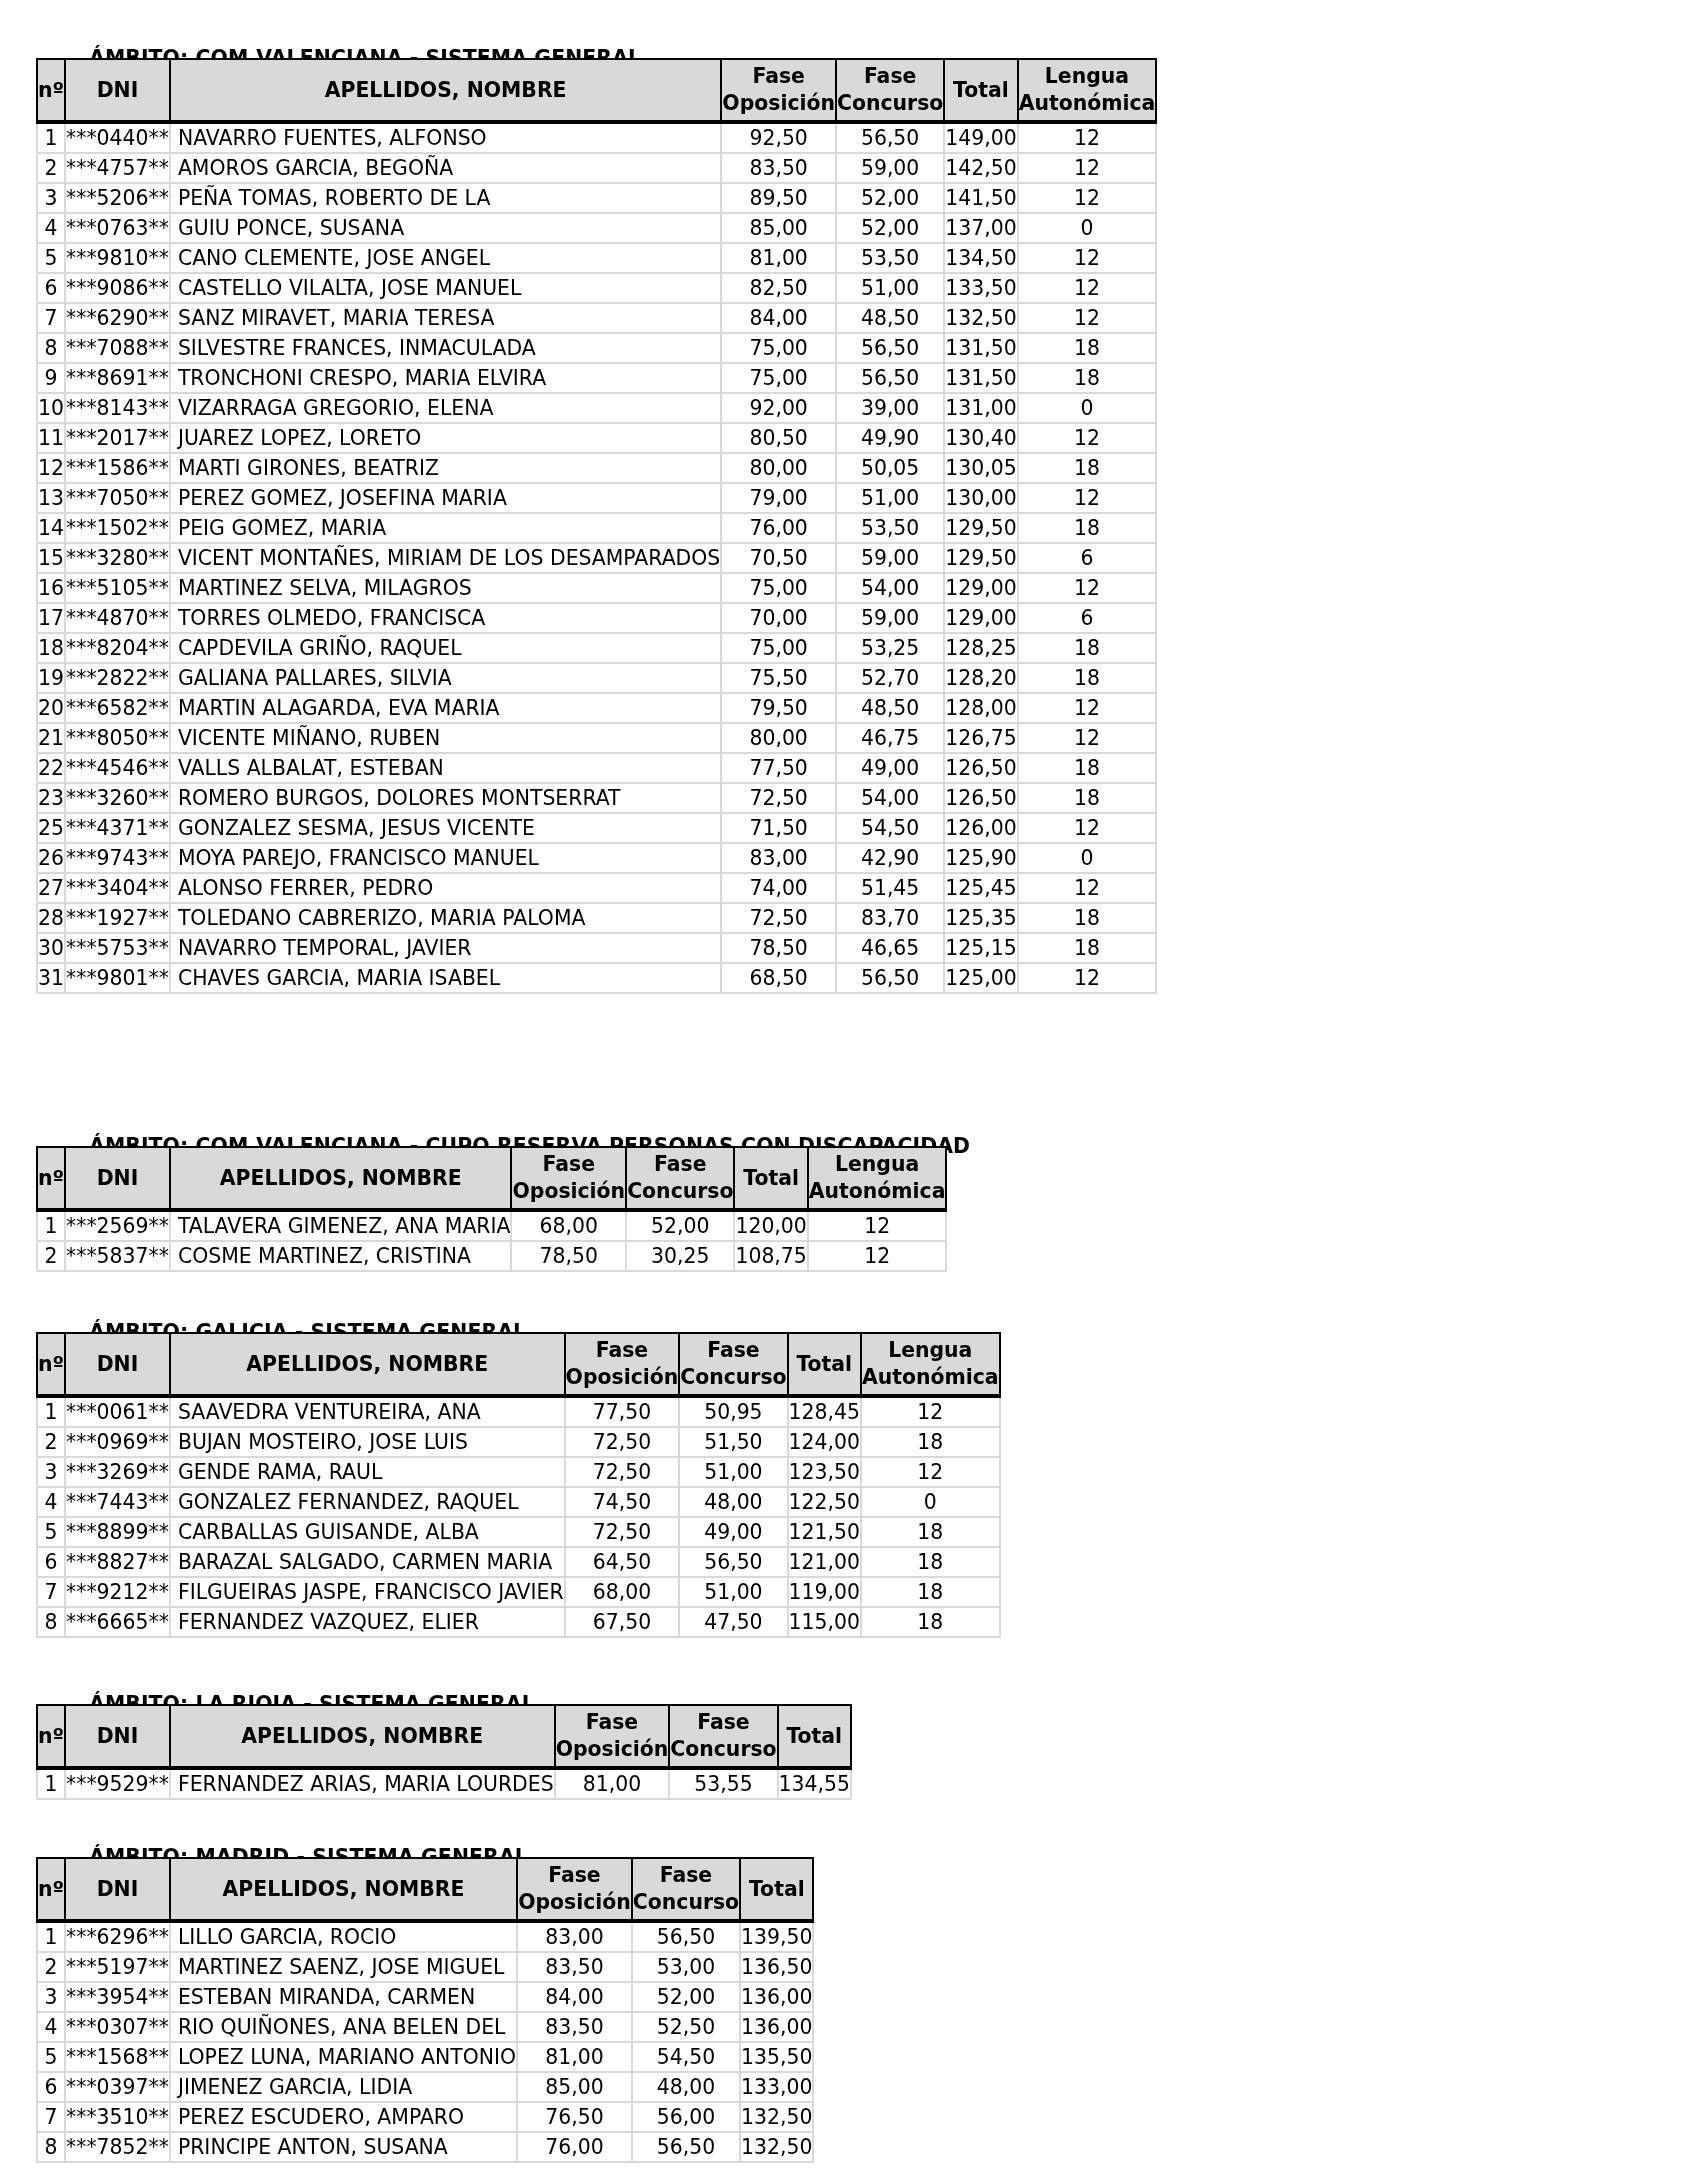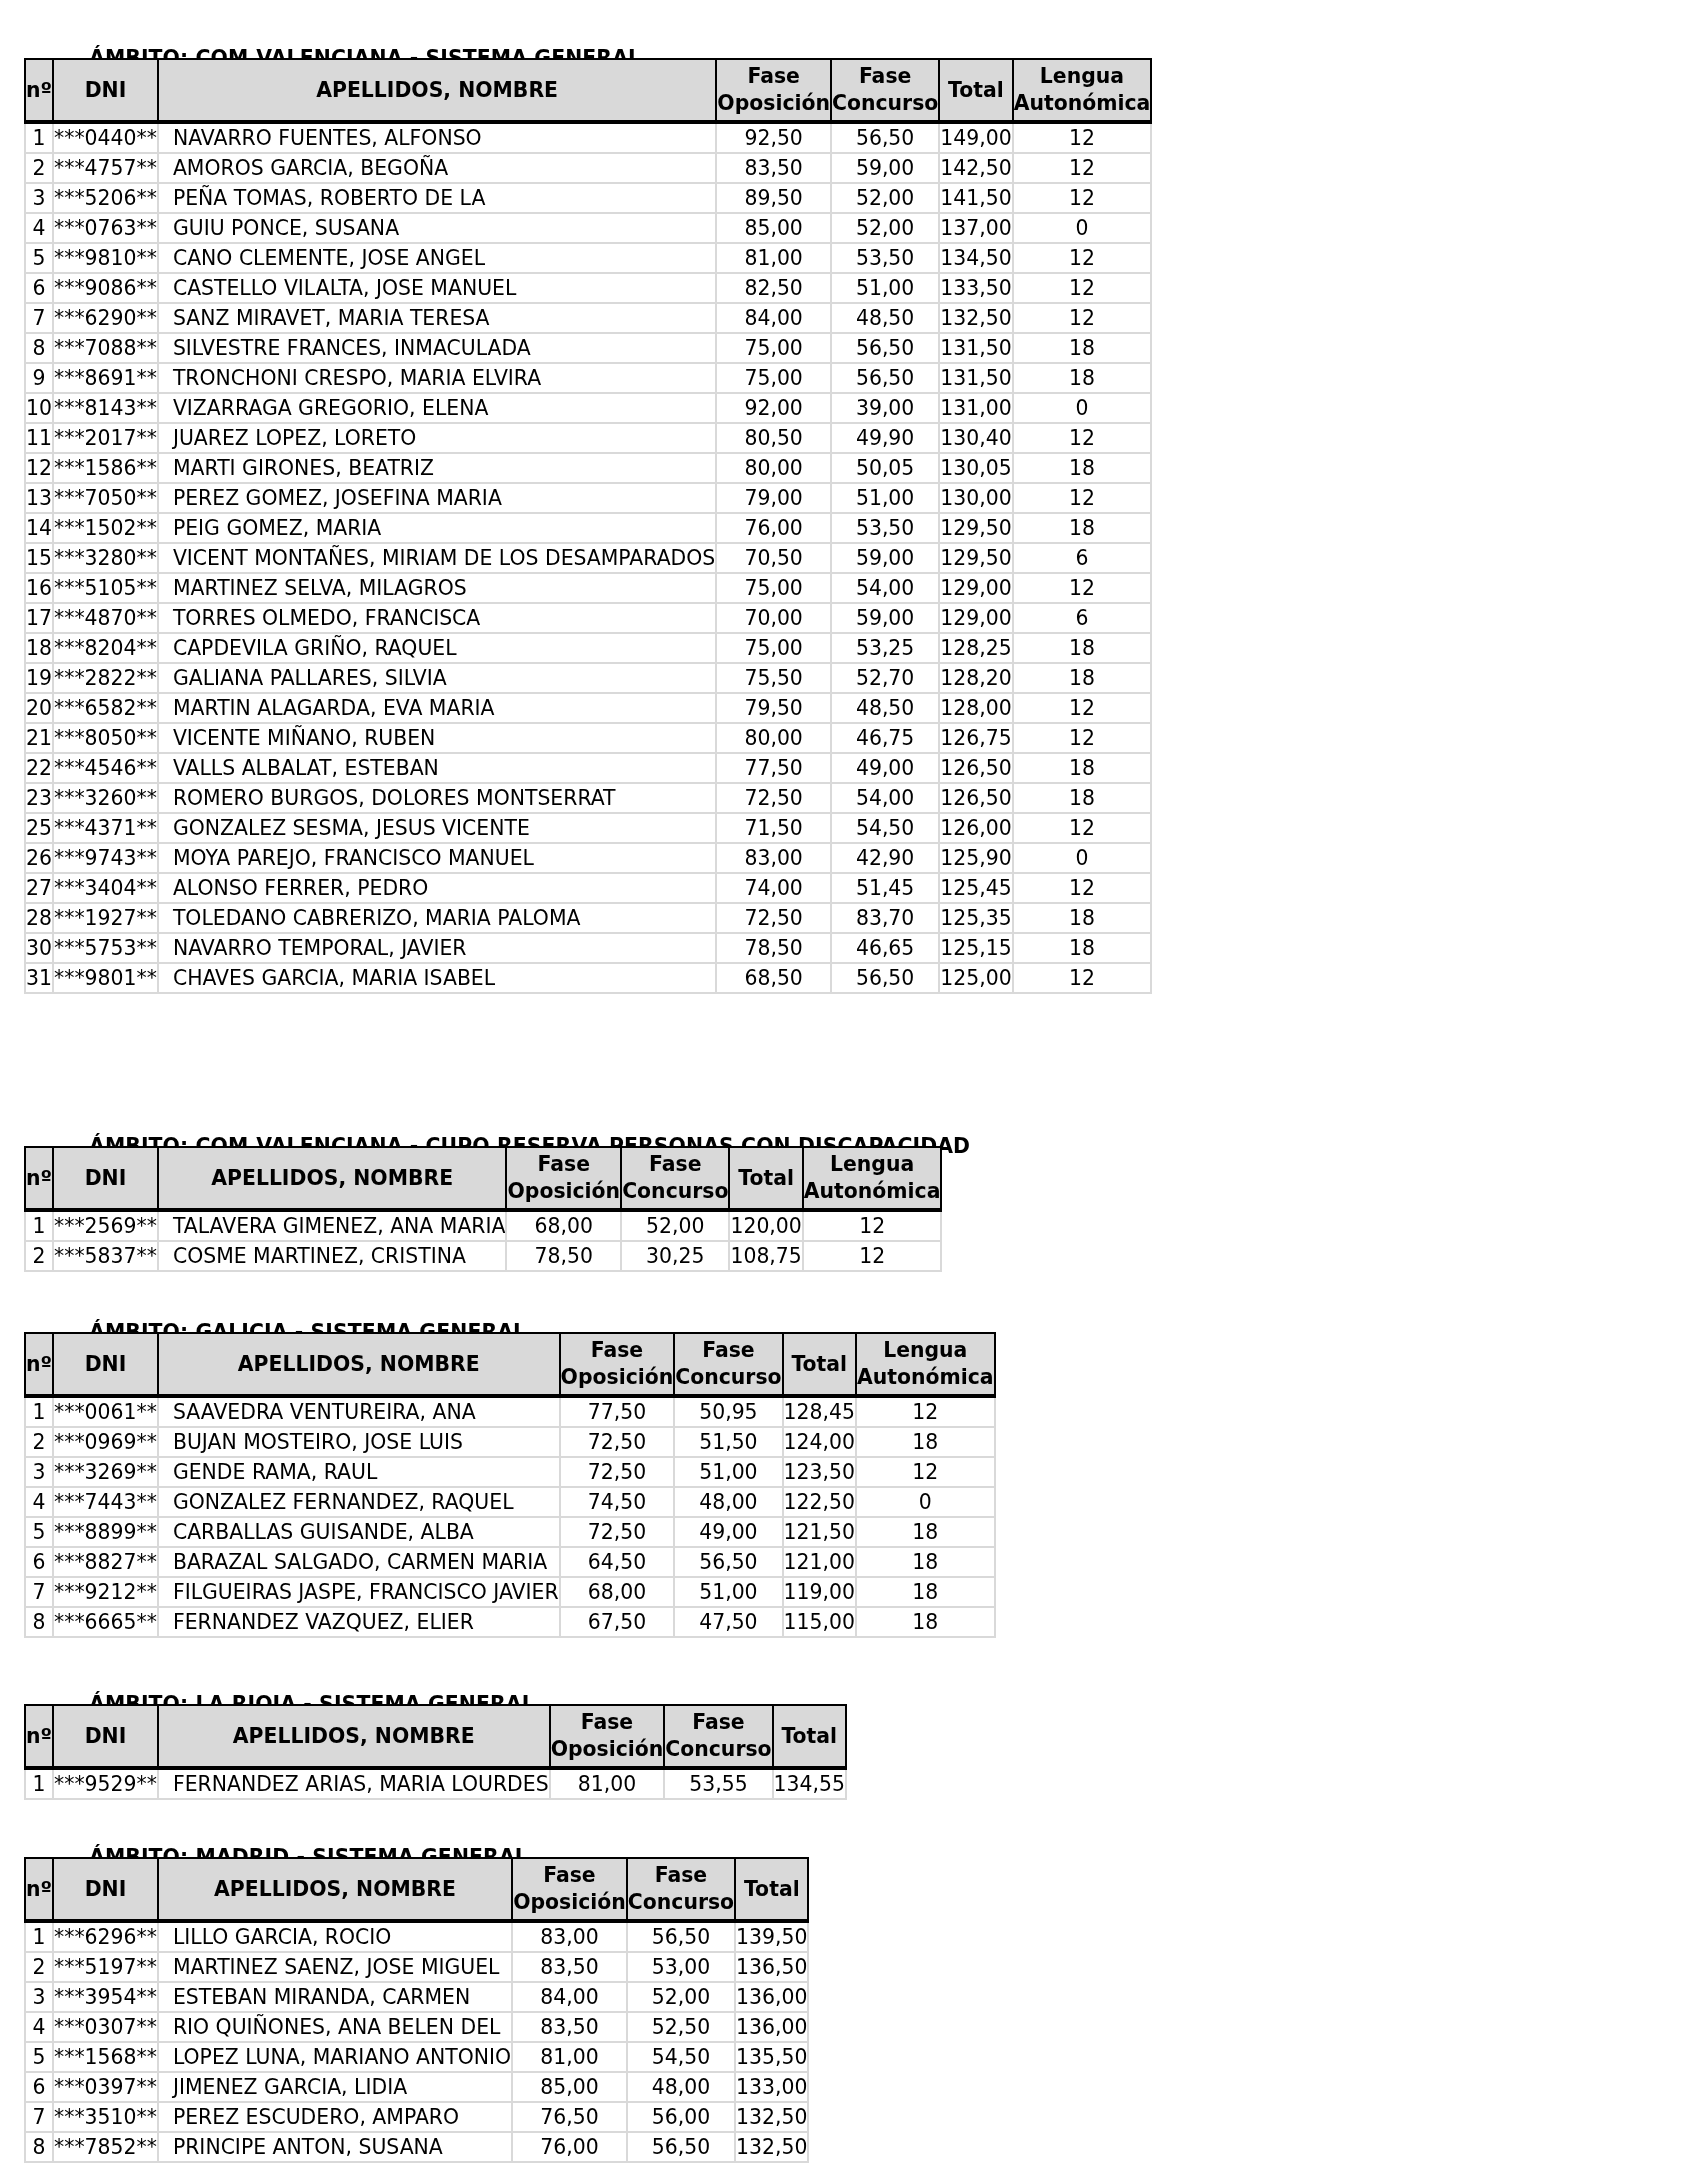--- a/index.html
+++ b/index.html
@@ -1,28 +1,28 @@
 <!DOCTYPE html>
 <html style="font-size:11.2px"><head>
 <meta charset="utf-8">
 <style>
   html, body { margin: 0; padding: 0; background: #ffffff; }
   body { width: 1689px; height: 2183px; position: relative; overflow: hidden;
          font-family: "DejaVu Sans", sans-serif; color: #000; }
   .section { position: absolute; left: 24px; }
   .section-title { position: absolute; left: 65px; top: 0; font-weight: bold; font-size: 20.4px;
                    white-space: nowrap; letter-spacing: 0.1px; margin-top: 16px; }
-  table { position: absolute; left: 0; top: 28px; border-collapse: collapse; table-layout: fixed; }
+  table { position: absolute; left: 12px; top: 28px; border-collapse: collapse; table-layout: fixed; }
   th { background: #d9d9d9; font-weight: bold; font-size: 20.4px; line-height: 28px; height: 60px;
        border: 2.8px solid #000; text-align: center; padding: 0; }
   thead tr { border-bottom: 4.2px solid #000; }
   td { font-size: 20.4px; height: 28px; line-height: 28px; border: 2.8px solid #d9d9d9; padding: 0;
        white-space: nowrap; overflow: hidden; }
   td.c { text-align: center; }
-  td.l { text-align: left; padding-left: 14px; }
+  td.l { text-align: left; padding-left: 7px; }
   td.b { font-weight: normal; }
   col.c-no { width: 59px; } col.c-dni { width: 150px; } col.c-name { width: 680px; }
   col.c-op { width: 148px; } col.c-con { width: 142px; } col.c-tot { width: 105px; } col.c-len { width: 187px; }
   th.hdr-lines { line-height: 27px; }
 </style>
 </head>
 <body>
 
 <div id="doc">
     <div class="section" style="top: 29.5px;">

